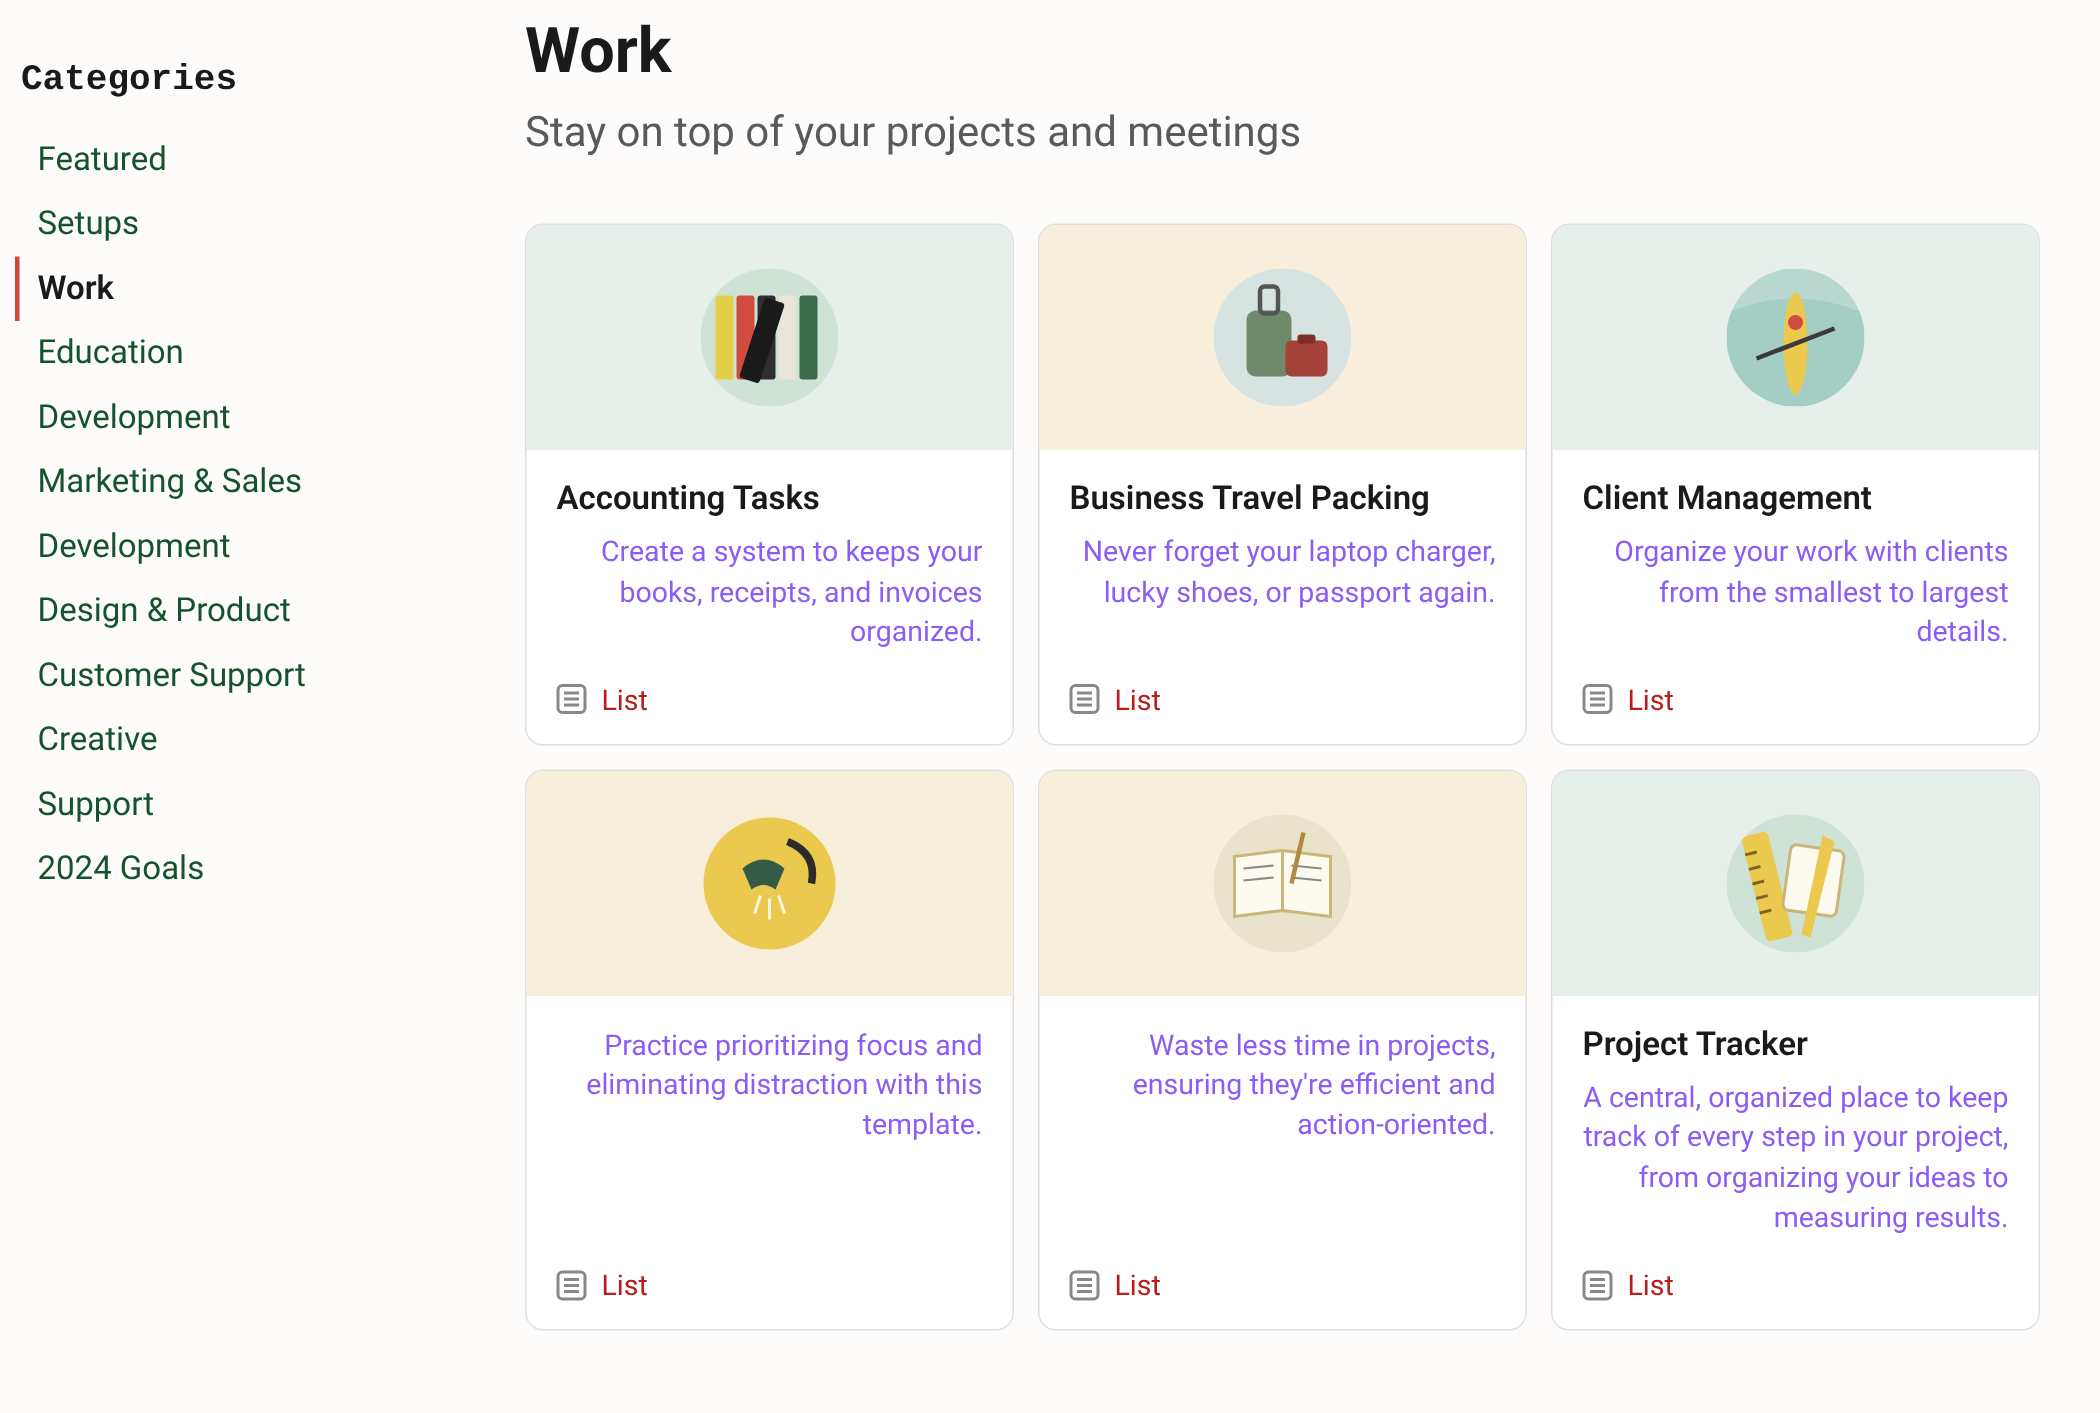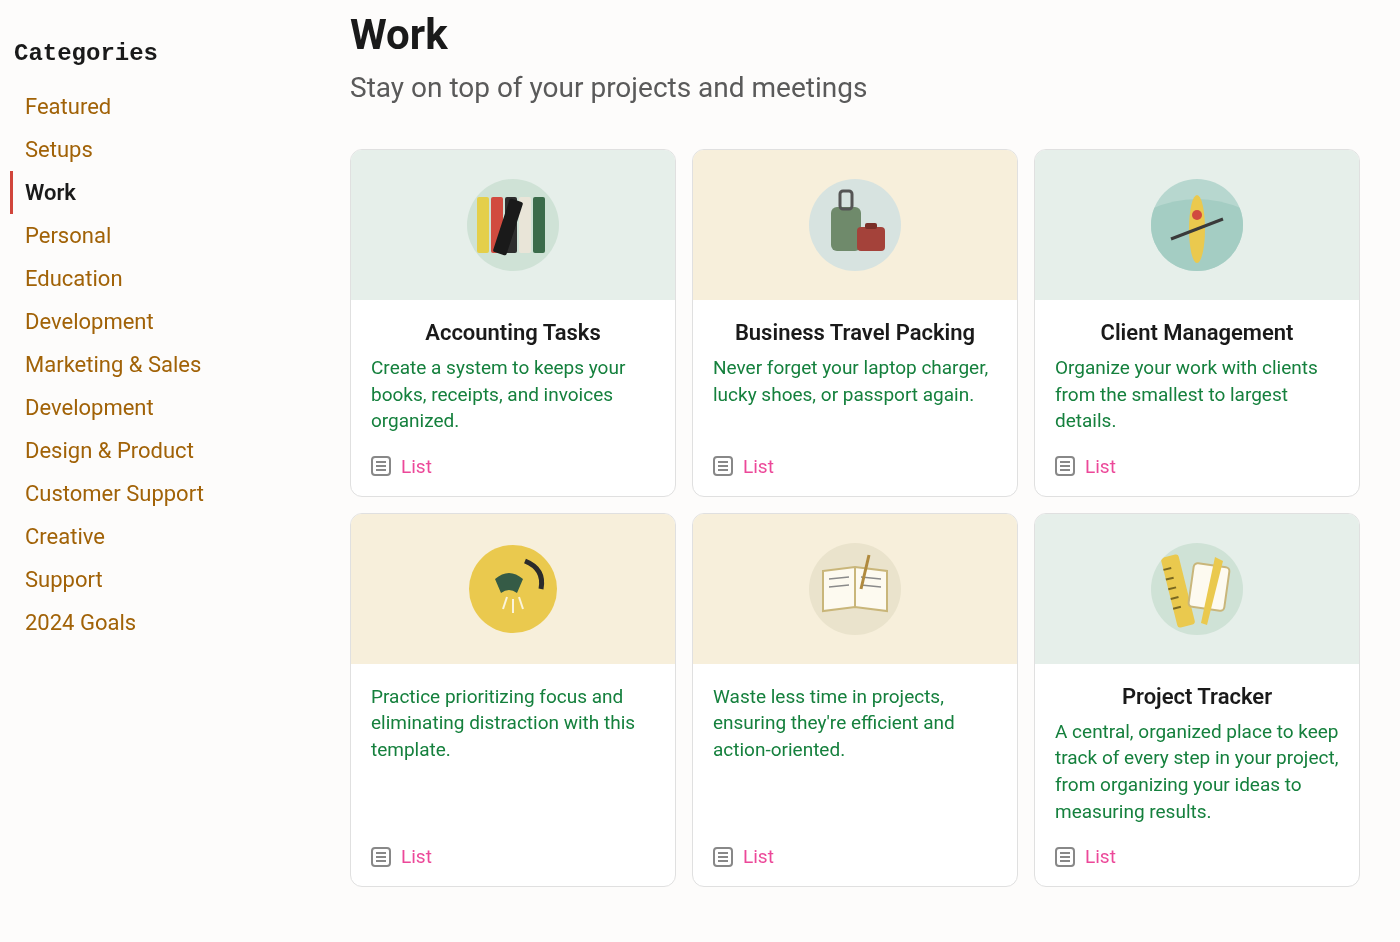--- a/index.html
+++ b/index.html
@@ -20,21 +20,21 @@
       font-size: 24px;
       font-weight: 600;
       color: #1a1a1a;
       margin-bottom: 18px;
       padding-left: 4px;
       font-family: Liberation Mono, monospace;
     }
     .sidebar-list { list-style: none; }
     .sidebar-item {
       font-size: 22px;
-      color: #a16207;
+      color: #14532d;
       padding: 9px 0 9px 12px;
       cursor: pointer;
       border-left: 3px solid transparent;
     }
     .sidebar-item.active {
       color: #1a1a1a;
       font-weight: 600;
       border-left: 3px solid #d1453b;
     }
     .main {
@@ -78,34 +78,34 @@
       padding: 20px 20px 18px 20px;
       display: flex;
       flex-direction: column;
       flex: 1;
     }
     .card-title {
       font-size: 22px;
       font-weight: 600;
       color: #1a1a1a;
       margin-bottom: 10px;
-      text-align: center;
     }
     .card-desc {
       font-size: 19px;
-      color: #15803d;
+      color: #8b5cf6;
       line-height: 1.4;
       flex: 1;
       margin-bottom: 20px;
+      text-align: right;
     }
     .card-footer {
       display: flex;
       align-items: center;
       gap: 10px;
-      color: #ec4899;
+      color: #b91c1c;
       font-size: 19px;
     }
     .list-icon {
       width: 20px;
       height: 20px;
       border: 2px solid #888;
       border-radius: 4px;
       position: relative;
       display: inline-flex;
       align-items: center;
@@ -133,21 +133,20 @@
   </style>
 </head>
 <body>
 
 <aside class="sidebar">
   <div class="sidebar-title">Categories</div>
   <ul class="sidebar-list" id="sidebar-list">
       <li class="sidebar-item"><span>Featured</span></li>
       <li class="sidebar-item"><span>Setups</span></li>
       <li class="sidebar-item active"><span>Work</span></li>
-      <li class="sidebar-item"><span>Personal</span></li>
       <li class="sidebar-item"><span>Education</span></li>
       <li class="sidebar-item"><span>Development</span></li>
       <li class="sidebar-item"><span>Marketing &amp; Sales</span></li>
       <li class="sidebar-item"><span>Development</span></li>
       <li class="sidebar-item"><span>Design &amp; Product</span></li>
       <li class="sidebar-item"><span>Customer Support</span></li>
       <li class="sidebar-item"><span>Creative</span></li>
       <li class="sidebar-item"><span>Support</span></li>
       <li class="sidebar-item"><span>2024 Goals</span></li>
     </ul>

